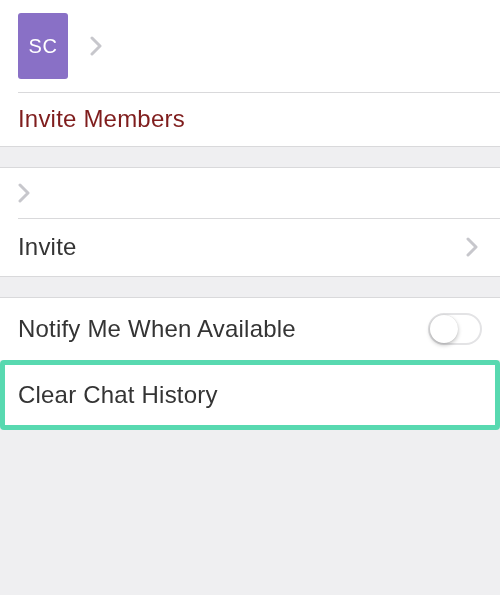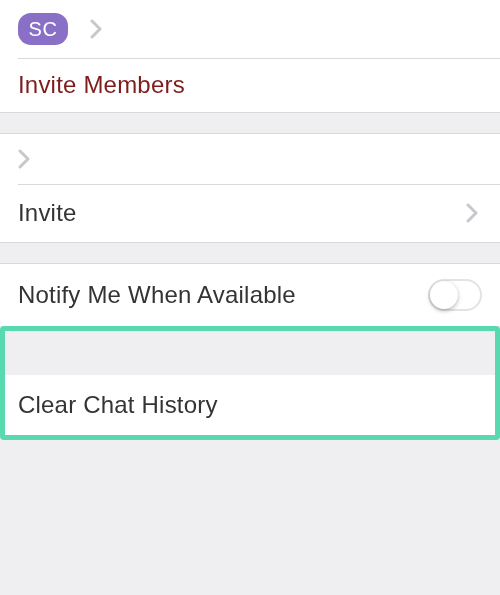--- a/index.html
+++ b/index.html
@@ -35,22 +35,22 @@
     font-size: 24px;
     color: #343434;
     flex: 1;
     letter-spacing: 0.2px;
   }
   .label-blue {
     color: #7f1d1d;
   }
   .avatar {
     width: 50px;
-    height: 32px;
-    border-radius: 13px;
+    height: 66px;
+    border-radius: 3px;
     background: #8970c6;
     display: flex;
     align-items: center;
     justify-content: center;
     color: #ffffff;
     font-size: 20px;
     font-weight: 400;
     margin-right: 22px;
     flex-shrink: 0;
     letter-spacing: 0.5px;
@@ -143,16 +143,16 @@
 <div class="section">
   <div class="row row-tall">
     <div class="label">Notify Me When Available</div>
     <div class="toggle">
       <div class="toggle-knob"></div>
     </div>
   </div>
 </div>
 
 <div class="highlight-wrap">
-  <div class="row" style="padding-left:13px;margin-top:44px;">
+  <div class="row" style="padding-left:13px;">
     <div class="label">Clear Chat History</div>
   </div>
 </div>
 
 </body></html>

